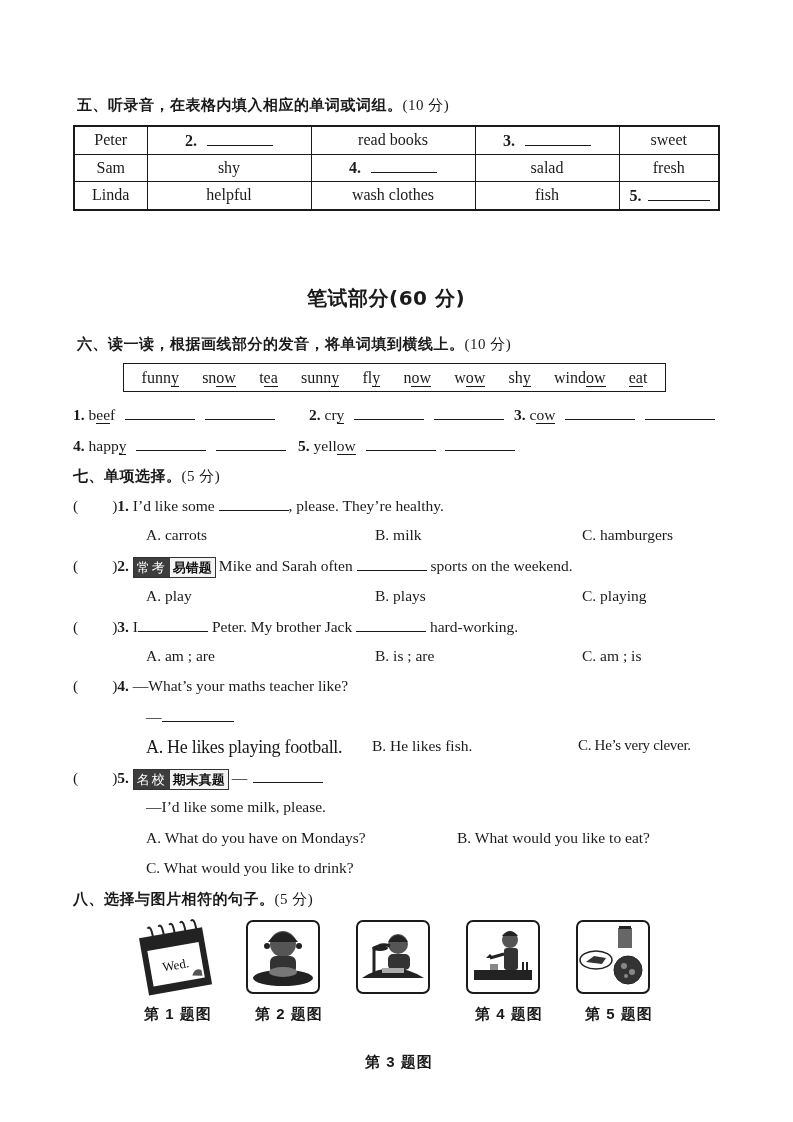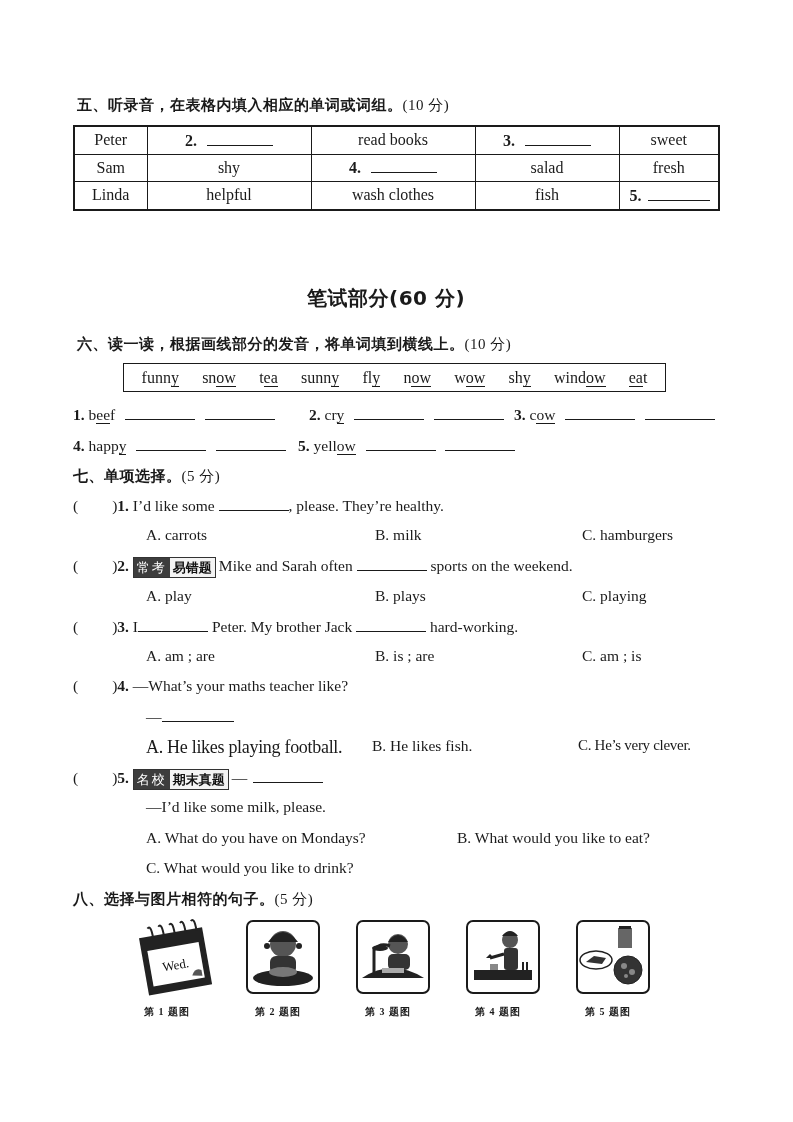--- a/index.html
+++ b/index.html
@@ -26,21 +26,21 @@
               border: 1.5px solid #1a1a1a; display: flex; justify-content: space-around; align-items: center;
               font-family: "Liberation Serif", serif; font-size: 16px; padding: 0 6px; box-sizing: border-box; }
 
   
   .badge { display: inline-flex; border: 1px solid #333; vertical-align: middle; font-family: "DejaVu Sans", sans-serif; font-size: 13px; height: 19px; line-height: 19px; margin-right: 3px; }
   .badge .dark { background: #3d3d3d; color: #fff; padding: 0 3px; letter-spacing: 2px; }
   .badge .light { background: #f4f4f4; color: #111; font-weight: bold; padding: 0 3px; }
 
   
   .pic { position: absolute; top: 920px; width: 74px; height: 74px; border: 2px solid #1a1a1a; border-radius: 7px; box-sizing: border-box; background: #fff; overflow: hidden; }
-  .caption { position: absolute; top: 1005px; font-family: Liberation Serif, serif; font-size: 10px; font-weight: bold; letter-spacing: 1px; text-align: center; }
+  .caption { position: absolute; top: 1005px; font-family: Liberation Sans, sans-serif; font-size: 15px; font-weight: bold; letter-spacing: 1px; text-align: center; }
 </style>
 </head>
 <body>
 
 <div class="abs heading" style="left:77px; top:96px;">
   <span>五、听录音，在表格内填入相应的单词或词组。</span><span class="score">(10 分)</span>
 </div>
 
 <table class="listen">
   <colgroup>
@@ -249,15 +249,15 @@
     <path d="M8 40 l8 -6 l12 2 l-4 6 z" fill="#333"></path>
     <circle cx="50" cy="48" r="14" fill="#333" stroke="#222"></circle>
     <circle cx="46" cy="44" r="3" fill="#888"></circle>
       <circle cx="54" cy="50" r="3" fill="#888"></circle>
       <circle cx="48" cy="54" r="2" fill="#888"></circle>
   </svg>
 </div>
 
 <div class="caption" style="left:144px;">第 1 题图</div>
 <div class="caption" style="left:255px;">第 2 题图</div>
-<div class="caption" style="left:365px;">第 3 题图</div>
+<div class="caption" style="left:365px;margin-top:48px;">第 3 题图</div>
 <div class="caption" style="left:475px;">第 4 题图</div>
 <div class="caption" style="left:585px;">第 5 题图</div>
 
 </body></html>

